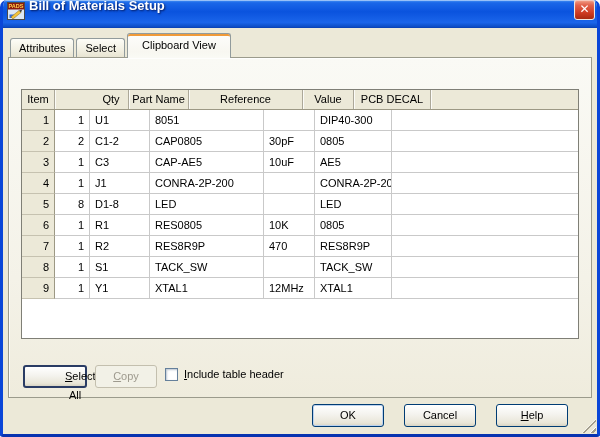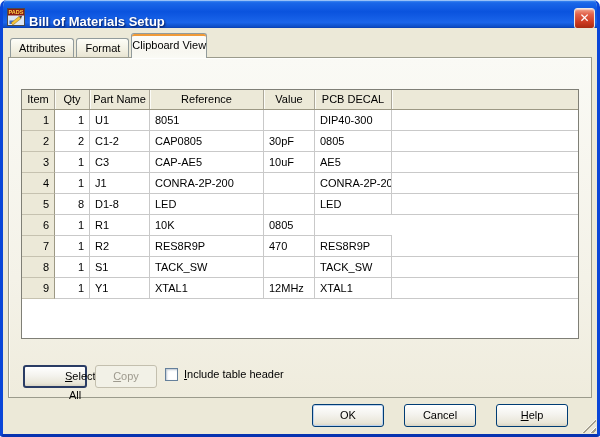--- a/index.html
+++ b/index.html
@@ -10,21 +10,21 @@
     position:relative; width:600px; height:437px;
     background:#ece9d8;
     border-left:3px solid #0a46d8; border-right:3px solid #0a46d8; border-bottom:3px solid #0733b0;
     border-radius:7px 7px 3px 3px;
     overflow:hidden;
   }
   .titlebar{
     position:absolute; top:0; left:-3px; right:-3px; height:28px;
     background:linear-gradient(180deg,#4a96f5 0%,#1a67e8 10%,#0a53de 42%,#1b65ea 80%,#0c4cc4 96%,#0a3eae 100%);
     border-radius:7px 7px 0 0;
-    display:flex; align-items:flex-start; padding:8px 5px;
+    display:flex; align-items:flex-end; padding:8px 5px;
     box-shadow:inset 0 1px 0 rgba(255,255,255,.45);
   }
   .app-icon{ width:18px; height:18px; margin:0 4px 0 2px; flex:0 0 auto; }
   .title-text{
     flex:1; color:#fff; font-size:13px; font-weight:bold; line-height:28px;
     text-shadow:1px 1px 2px rgba(0,10,60,.8); white-space:nowrap; overflow:hidden;
   }
   .close-btn{
     width:21px; height:21px; border:1px solid #f0e8e0; border-radius:3px;
     background:linear-gradient(180deg,#f0a28a 0%,#e2614a 28%,#cc3a20 70%,#a82a10 100%);
@@ -37,41 +37,41 @@
 
   
   .tabs{ position:absolute; left:7px; top:5px; height:25px; display:flex; align-items:flex-end; z-index:3;text-align:right; }
   .tab{
     height:19px; margin:0 2px 1px 0; padding:0 8px;
     background:linear-gradient(180deg,#fdfdf7 0%,#f2f0e2 60%,#e8e4d2 100%);
     border:1px solid #919b9c; border-bottom:none; border-radius:3px 3px 0 0;
     font-size:11px; line-height:18px; color:#000; cursor:default;
   }
   .tab.active{
-    height:25px; margin-bottom:0; padding:0 0; line-height:22px;
+    height:25px; margin-bottom:0; padding:0 14px; line-height:22px;
     background:linear-gradient(180deg,#fdfdfb 0%,#f8f7f1 75%,#fafaf5 100%);
     box-shadow:inset 0 3px 0 -1px #f09a38;
     border-bottom:none; z-index:4;
   }
 
   
   .tabpage{
     position:absolute; left:5px; top:29px; width:584px; height:341px;
     background:linear-gradient(180deg,#fafaf5 0%,#f4f2e8 65%,#efecdd 100%);
     border:1px solid #9b9b8c;
     box-shadow:inset 1px 1px 0 rgba(255,255,255,.8);
     z-index:2;
   }
 
   
   .bom-table{
     position:absolute; left:12px; top:31px; width:558px; height:250px;
     background:#fff; border:1px solid #7f7f76; overflow:hidden;
   }
-  .thead{ display:flex; height:20px; background:#ece9d8; border-bottom:1px solid #9c9884; }
+  .thead{ display:flex; height:20px; background:#ece9d8; border-bottom:1px solid #9c9884;gap:39px; }
   .hcell{
     font-size:11px; line-height:19px; text-align:center; white-space:nowrap; overflow:hidden;
     border-right:1px solid #aca899; box-shadow:1px 0 0 rgba(255,255,255,.8);
   }
   .hitem{ width:33px; flex:0 0 auto; }
   .headdata{ flex:1; display:grid; grid-template-columns:35px 60px 114px 51px 77px 1fr; }
   .hfill{ border-right:none; box-shadow:none; }
 
   .trow{ display:flex; height:21px; }
   .cell{ font-size:11px; line-height:20px; white-space:nowrap; overflow:hidden; }
@@ -136,21 +136,21 @@
       </svg>
     </span>
     <span class="title-text">Bill of Materials Setup</span>
     <span class="close-btn"><span>✕</span></span>
   </div>
 
   <div class="client">
 
     <div class="tabs">
       <div class="tab">Attributes</div>
-      <div class="tab">Format</div>
+      <div class="tab">Select</div>
       <div class="tab active">Clipboard View</div>
     </div>
 
     <div class="tabpage">
 
       <div class="bom-table">
 
         <div class="thead">
           <div class="hcell hitem">Item</div>
           <div class="headdata">
@@ -221,20 +221,21 @@
             <div class="cell">LED</div>
             <div class="cell c-fill"></div>
           </div>
         </div>
 
         <div class="trow">
           <div class="cell item-cell">6</div>
           <div class="rowdata">
             <div class="cell c-qty">1</div>
             <div class="cell">R1</div>
+            <div class="cell">RES0805</div>
             <div class="cell">10K</div>
             <div class="cell">0805</div>
             <div class="cell c-fill"></div>
           </div>
         </div>
 
         <div class="trow">
           <div class="cell item-cell">7</div>
           <div class="rowdata">
             <div class="cell c-qty">1</div>

